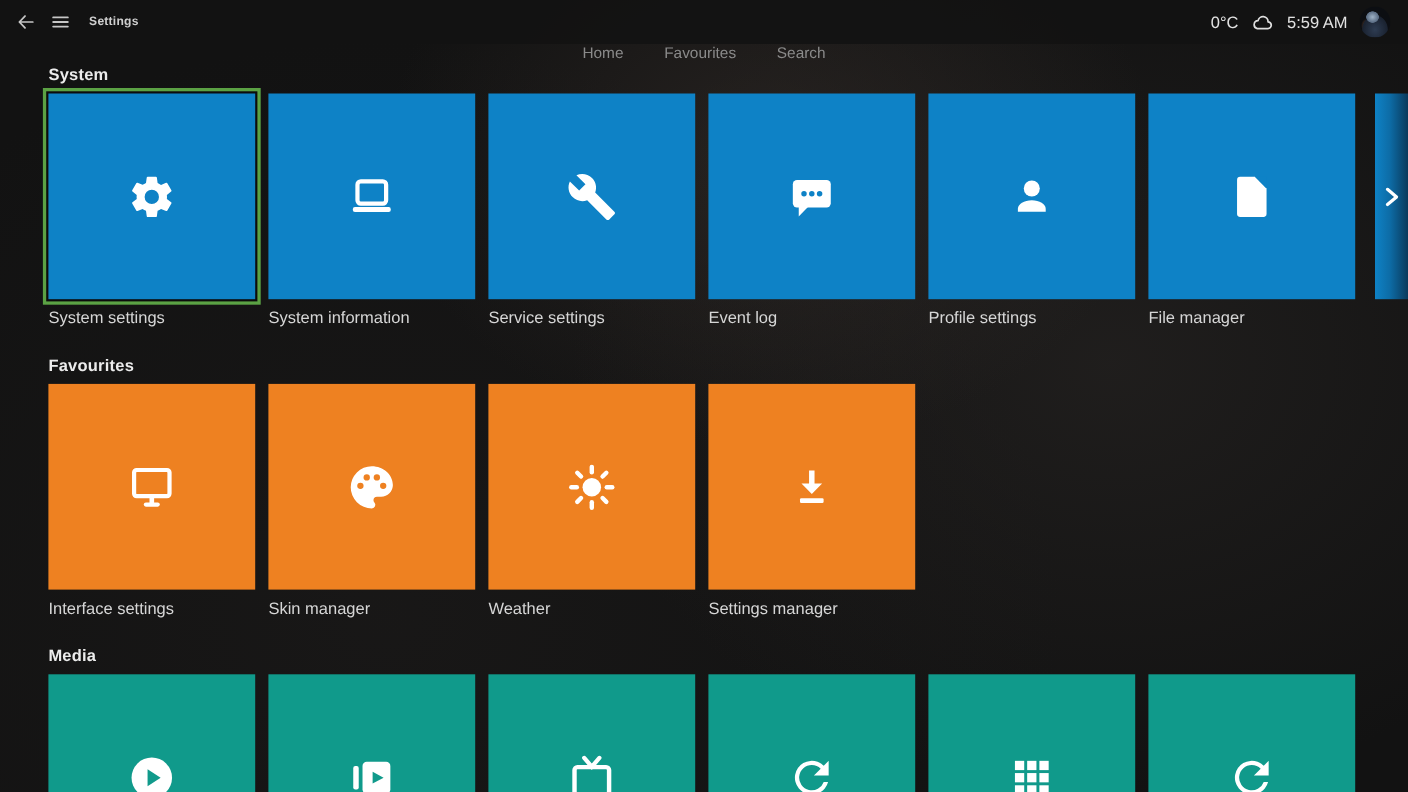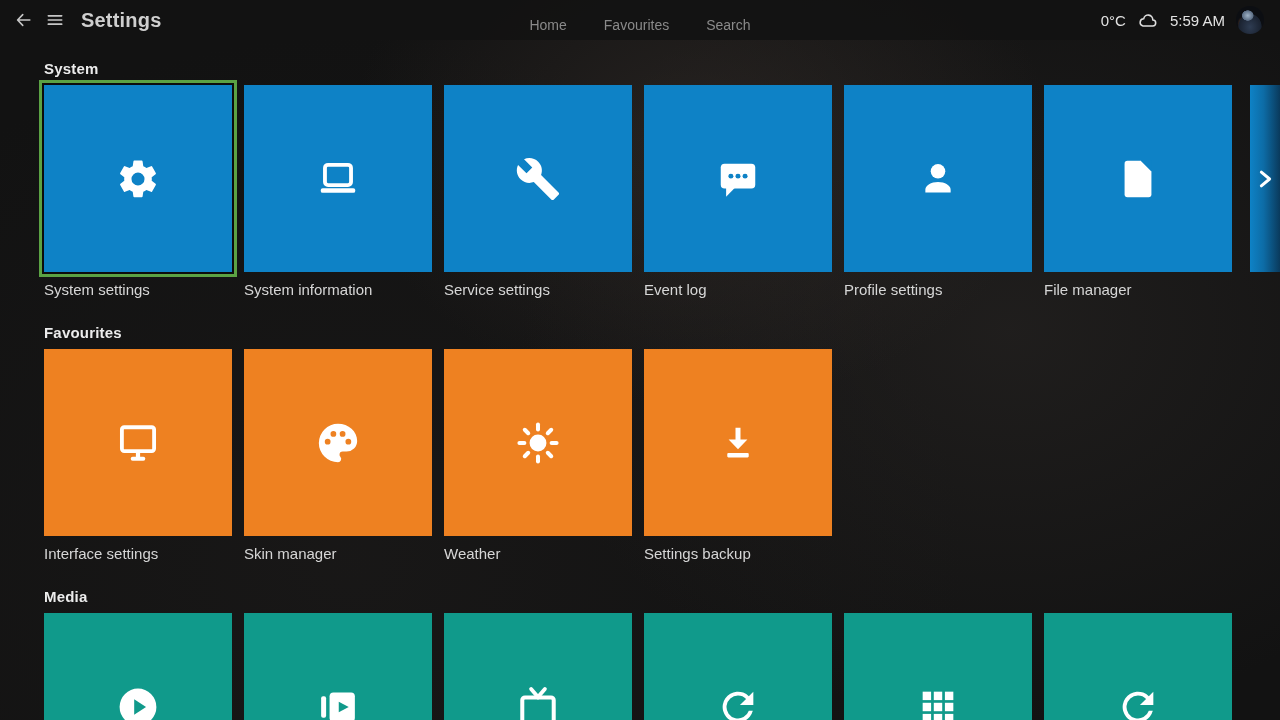--- a/index.html
+++ b/index.html
@@ -10,22 +10,22 @@
       radial-gradient(500px 380px at 700px 140px, rgba(58,50,46,.50), rgba(0,0,0,0) 70%),
       radial-gradient(700px 560px at 1010px 330px, rgba(48,44,42,.45), rgba(0,0,0,0) 70%),
       radial-gradient(820px 700px at 350px 560px, rgba(36,33,32,.35), rgba(0,0,0,0) 75%),
       #121212;
   }
   
   .topbar{height:40px;background:rgba(19,19,19,.96);display:flex;align-items:center;position:relative;z-index:3}
   .tb-left{display:flex;align-items:center;gap:9px;padding-left:13px}
   .tb-iconbtn{width:22px;height:22px;display:inline-flex;align-items:center;justify-content:center;cursor:pointer}
   .tb-iconbtn svg{width:20px;height:20px;display:block}
-  .tb-title{font-size:20px;font-weight:700;color:#cfcfcf;margin-left:6px;letter-spacing:.2px}
-  .tb-center{position:absolute;left:50%;top:5px;height:40px;transform:translateX(-50%);display:flex;align-items:center;gap:37px}
+  .tb-title{font-size:11px;font-weight:700;color:#cfcfcf;margin-left:6px;letter-spacing:.2px}
+  .tb-center{position:absolute;left:50%;top:16px;height:40px;transform:translateX(-50%);display:flex;align-items:flex-end;gap:37px}
   .tb-center span{font-size:14px;color:#8a8a8a;cursor:pointer}
   .tb-right{margin-left:auto;display:flex;align-items:center;gap:11px;padding-right:16px}
   .tb-right .txt{font-size:15px;color:#e2e2e2}
   .tb-right svg{width:22px;height:22px;display:block}
   .avatar{width:28px;height:28px;border-radius:50%;overflow:hidden;cursor:pointer;
     background:
       radial-gradient(10px 9px at 42% 34%, #9fb2c6 0%, #5a6c83 55%, rgba(0,0,0,0) 60%),
       radial-gradient(16px 18px at 50% 75%, #2e3c52 0%, #1a2230 70%, rgba(0,0,0,0) 75%),
       radial-gradient(6px 8px at 22% 62%, #7a4b33 0%, rgba(0,0,0,0) 80%),
       #0c0e12;}
@@ -213,21 +213,21 @@
         </div>
         <div class="cell">
           <div class="tile" style="background: rgb(238, 129, 33);">
             <span class="tile-icon">
               <svg viewBox="0 0 24 24">
                 <path fill="#fff" d="M10.7,4h2.6v6.2h3.6L12,15.2,7.1,10.2h3.6Z"></path>
                 <rect x="6.4" y="17.2" width="11.2" height="2.3" rx="0.6" fill="#fff"></rect>
               </svg>
             </span>
           </div>
-          <div class="tile-label">Settings backup</div>
+          <div class="tile-label">Settings manager</div>
         </div>
       </div>
     </section>
     <section class="group">
       <h2 class="group-title">Media</h2>
       <div class="row">
         <div class="cell">
           <div class="tile" style="background: rgb(16, 154, 139);">
             <span class="tile-icon">
               <svg viewBox="0 0 24 24">

